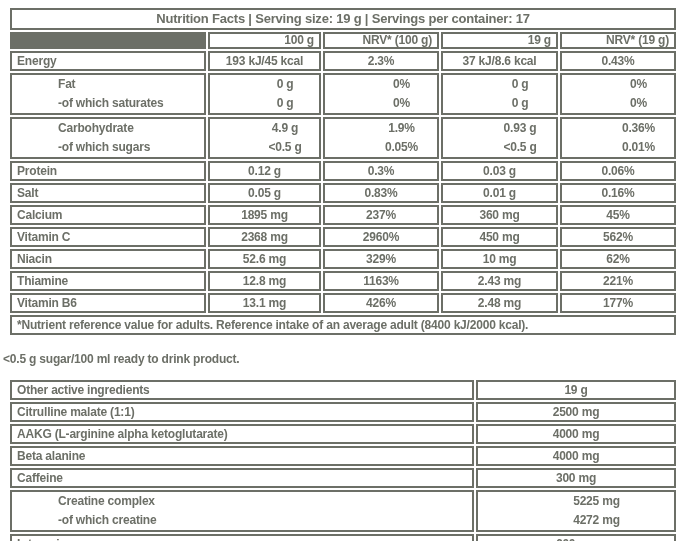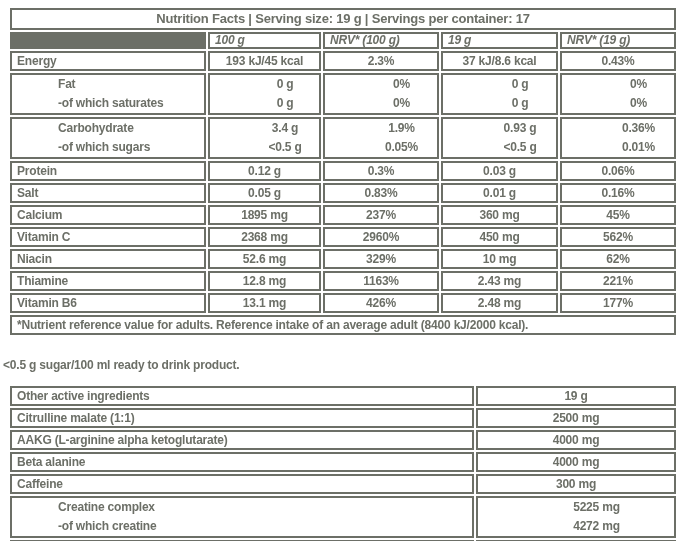--- a/index.html
+++ b/index.html
@@ -36,37 +36,36 @@
   }
   .t-title td {
     height: 18px;
     line-height: 18px;
     font-size: 13px;
     text-align: center;
   }
   .r-colhead td {
     height: 13px;
     line-height: 13px;
-    text-align: left;
-    font-style: italic;
+    text-align: right;
   }
   .fill {
     background: #6c6f67;
   }
   .c-label { text-align: left; }
   .c-val   { text-align: center; }
   td.dblcell { height: 38px; padding-top: 0; padding-bottom: 0; padding-left: 46px; }
   .dbl div { height: 19px; line-height: 19px; }
   .foot td {
     height: 16px;
     line-height: 16px;
     text-align: left;
   }
   .note {
-    margin: 21px 0 12px -5px;
+    margin: 15px 0 12px -5px;
     font-size: 12px;
     line-height: 14px;
     color: #6c6f67;
   }
 </style>
 </head>
 <body>
 
 <div class="wrap">
 
@@ -133,21 +132,21 @@
 
       <tr>
         <td class="c-label dblcell">
           <div class="dbl">
               <div>Carbohydrate</div>
               <div>-of which sugars</div>
             </div>
         </td>
         <td class="c-val dblcell">
           <div class="dbl">
-              <div>3.4 g</div>
+              <div>4.9 g</div>
               <div>&lt;0.5 g</div>
             </div>
         </td>
         <td class="c-val dblcell">
           <div class="dbl">
               <div>1.9%</div>
               <div>0.05%</div>
             </div>
         </td>
         <td class="c-val dblcell">

